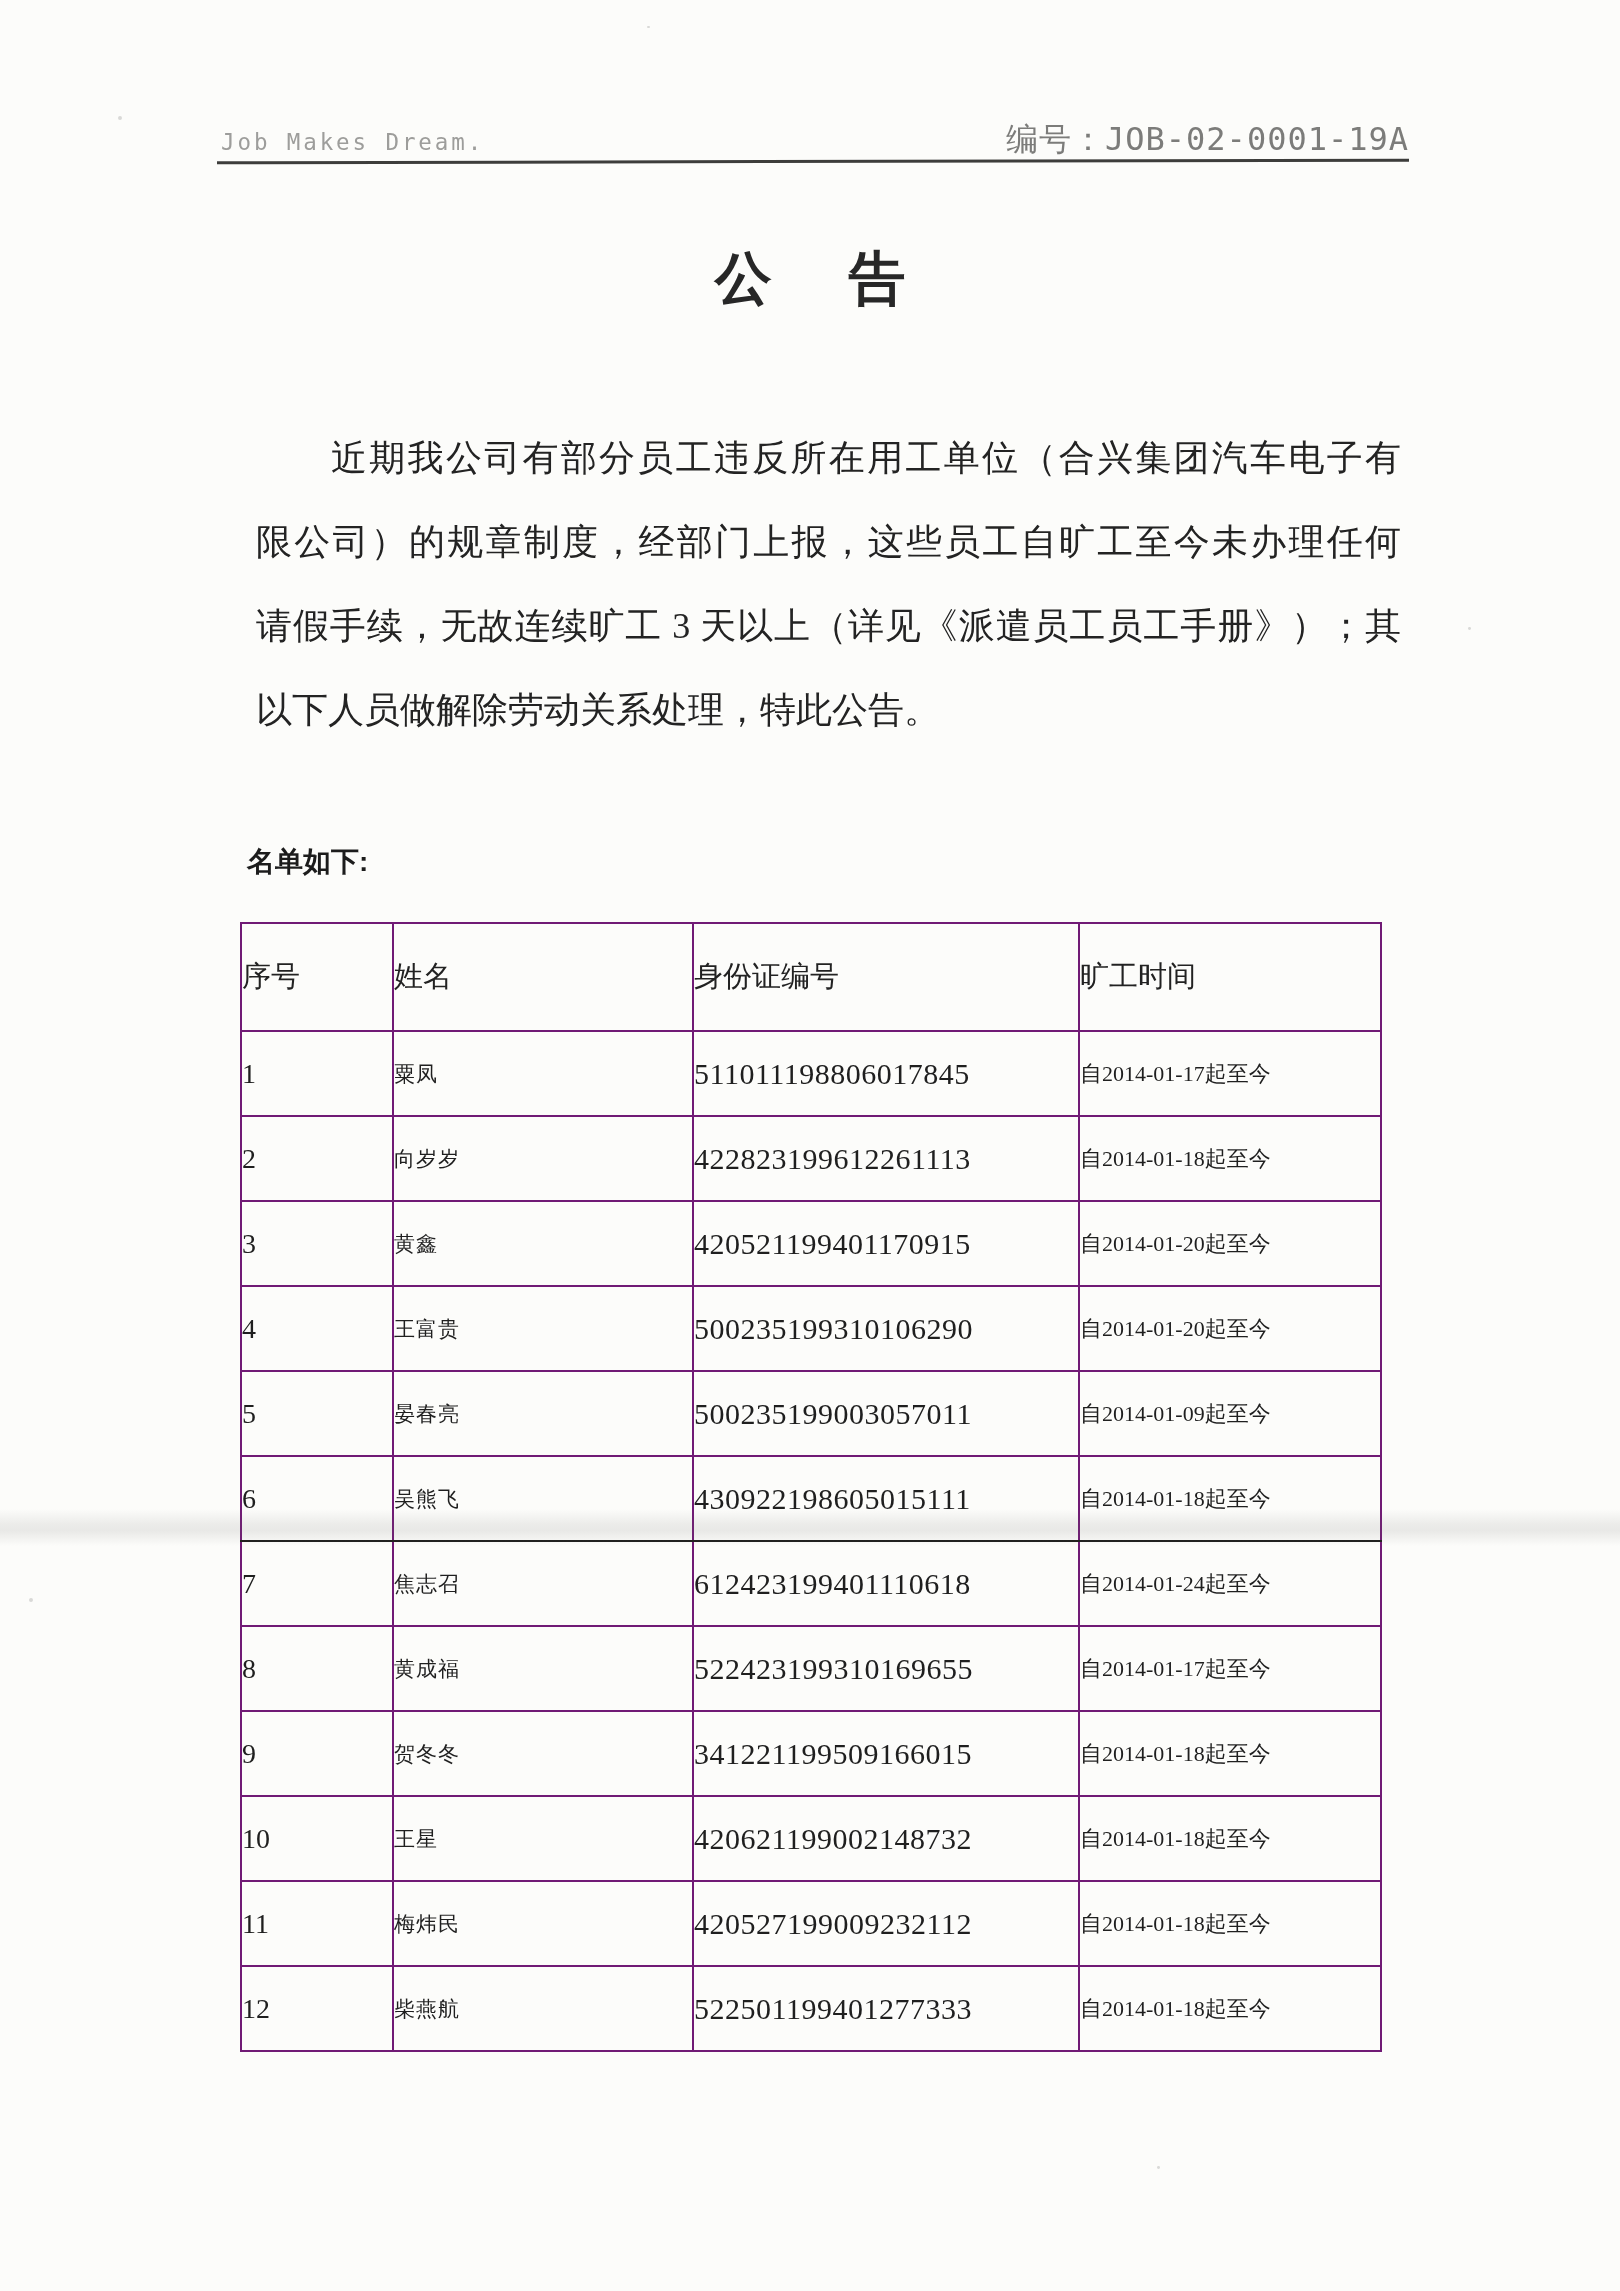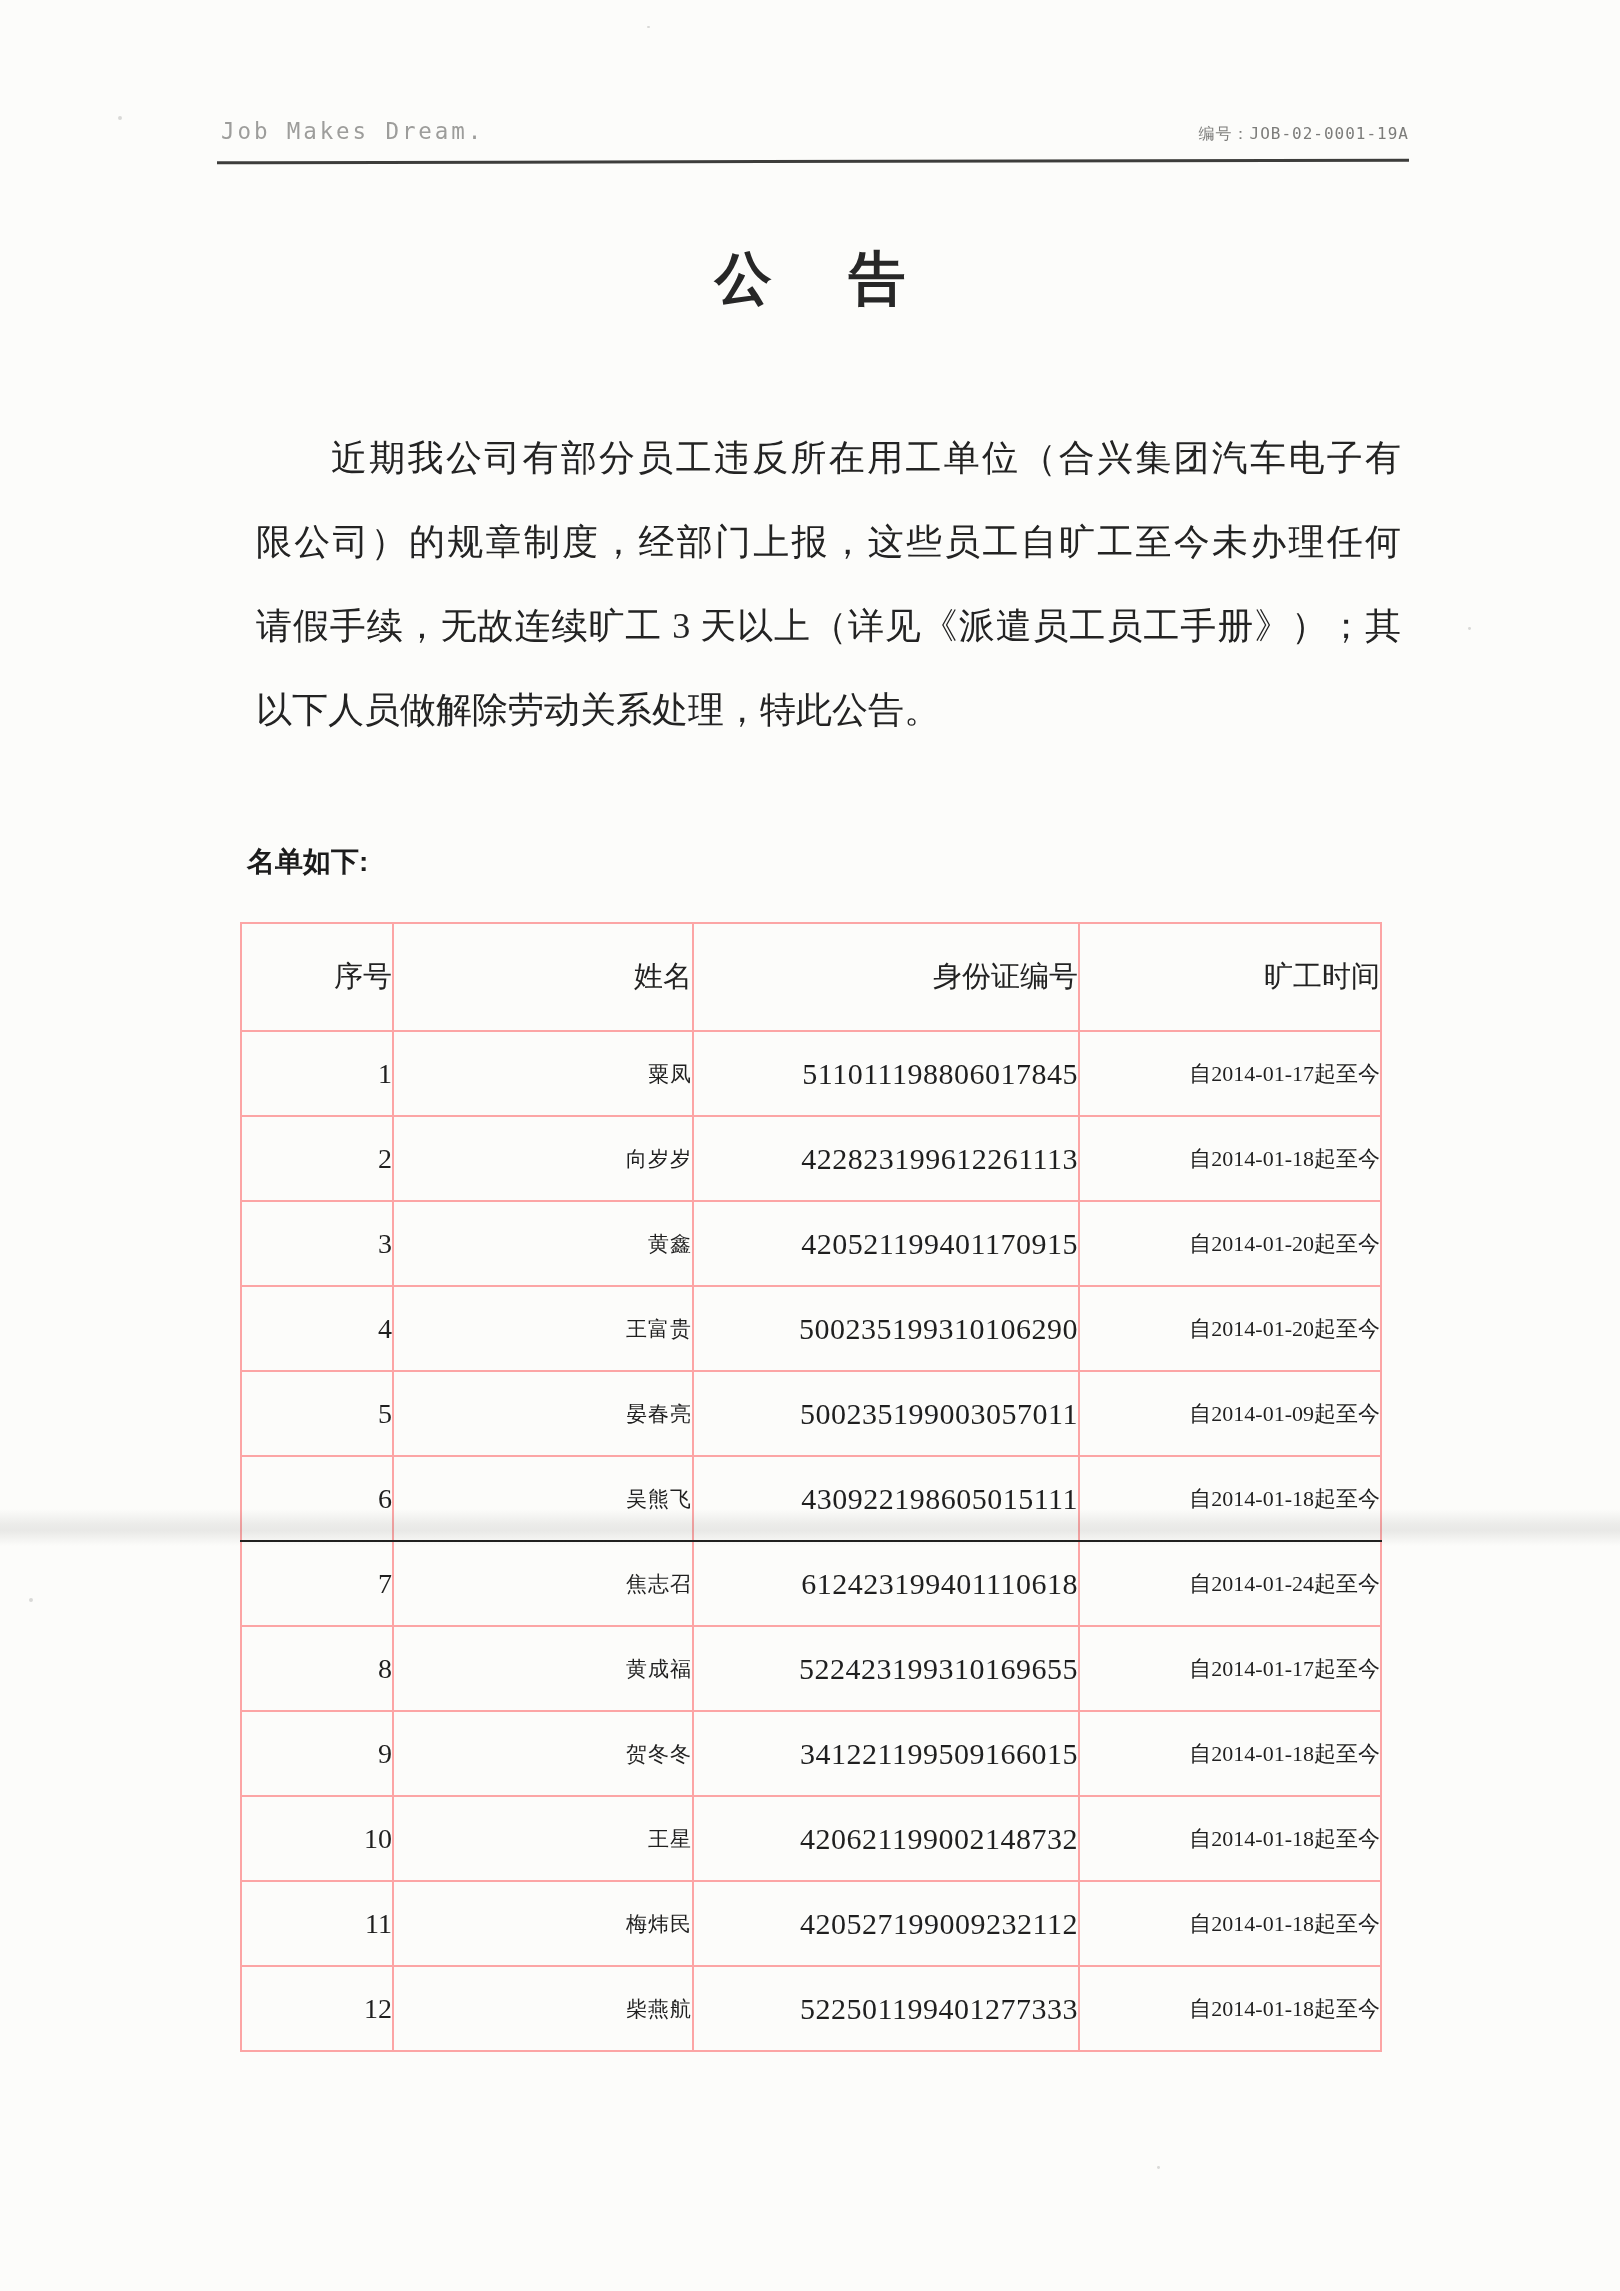--- a/index.html
+++ b/index.html
@@ -25,21 +25,21 @@
     align-items: baseline;
   }
   .hdr-left {
     font-family: "DejaVu Sans Mono", monospace;
     font-size: 22.5px;
     letter-spacing: 2.9px;
     color: #9d9d9b;
   }
   .hdr-right {
     font-family: "DejaVu Sans Mono", monospace;
-    font-size: 16px;
+    font-size: 32px;
     letter-spacing: 1px;
     color: #7c7c7a;
   }
   .hdr-rule {
     position: absolute;
     left: 217px;
     top: 160px;
     width: 1192px;
     height: 2.9px;
     background: #3d3d3b;
@@ -94,22 +94,22 @@
   
   table.roster {
     position: absolute;
     left: 240px;
     top: 922px;
     width: 1140px;
     border-collapse: collapse;
     table-layout: fixed;
   }
   table.roster th, table.roster td {
-    border: 2px solid #fca5a5;
-    text-align: right;
+    border: 2px solid #701a75;
+    text-align: left;
     vertical-align: middle;
     padding: 0;
     overflow: hidden;
   }
   table.roster thead tr { height: 108px; }
   table.roster tbody tr { height: 85px; }
   table.roster th {
     font-size: 29px;
     font-weight: 400;
     color: #222;

